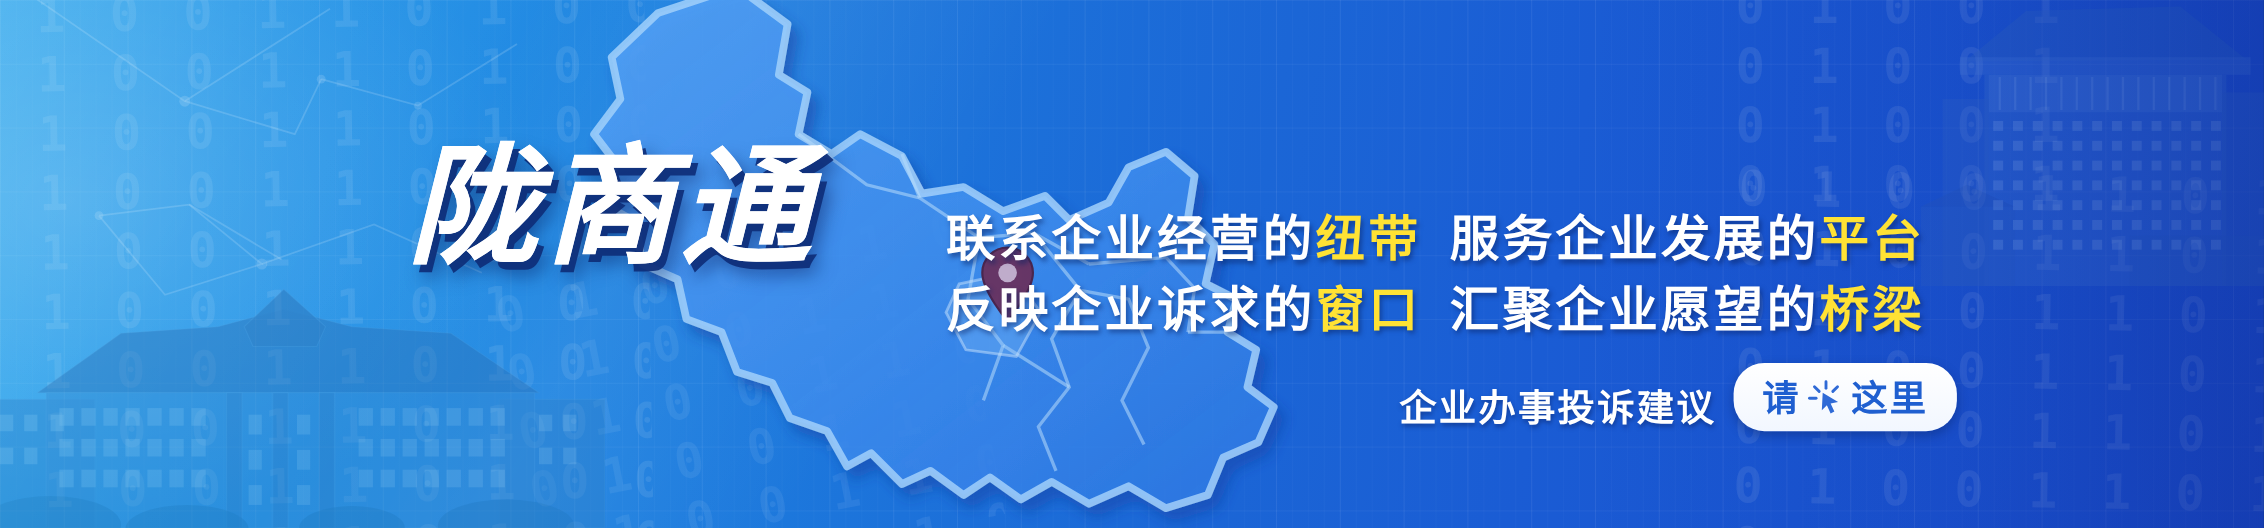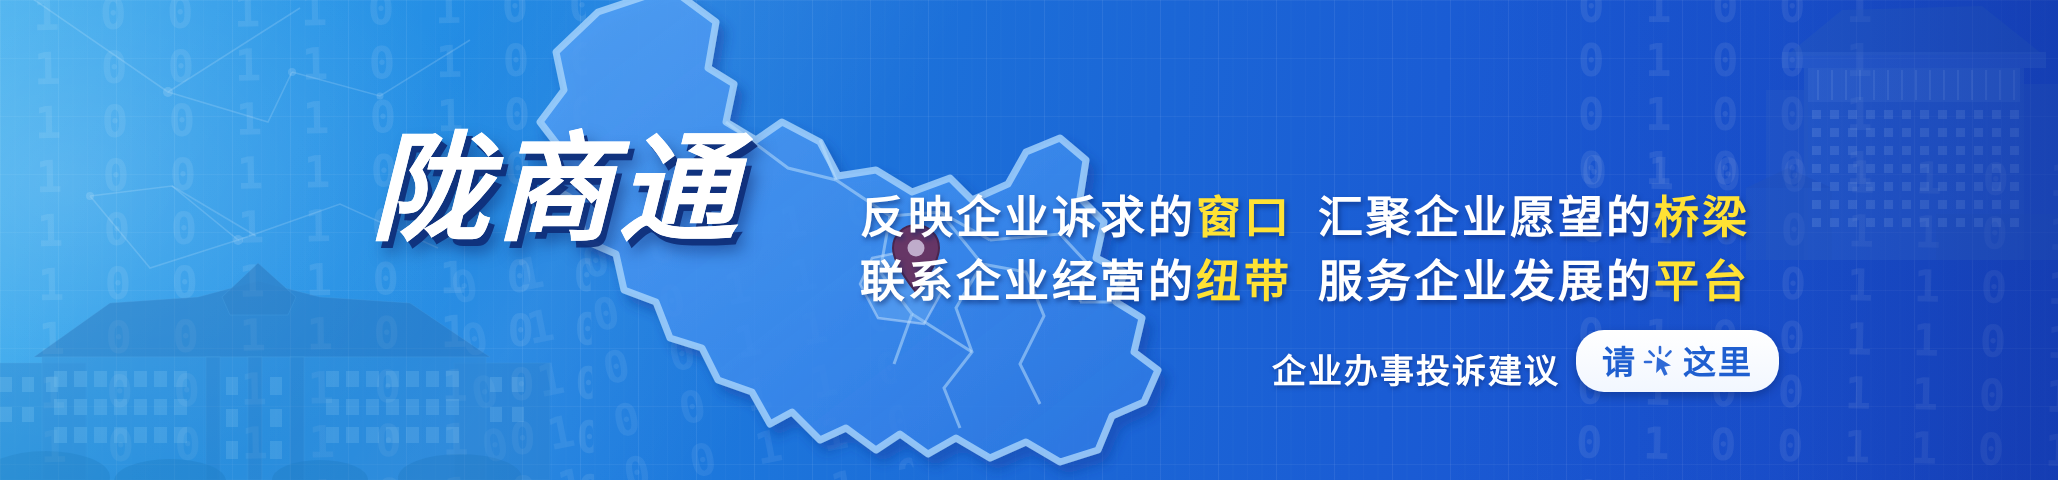--- a/index.html
+++ b/index.html
@@ -555,25 +555,25 @@
 
   <div class="layer vignette-right"></div>
 
   <div class="content">
 
     <div class="brand-title">陇商通</div>
 
     <div class="slogan-block">
 
       <div class="slogan-line">
+        <span>联系企业经营的</span><span class="hl">纽带</span><span class="gap"></span><span>服务企业发展的</span><span class="hl">平台</span>
+      </div>
+
+      <div class="slogan-line">
         <span>反映企业诉求的</span><span class="hl">窗口</span><span class="gap"></span><span>汇聚企业愿望的</span><span class="hl">桥梁</span>
-      </div>
-
-      <div class="slogan-line">
-        <span>联系企业经营的</span><span class="hl">纽带</span><span class="gap"></span><span>服务企业发展的</span><span class="hl">平台</span>
       </div>
     </div>
 
     <div class="cta-row">
       <span class="cta-text">企业办事投诉建议</span>
 
       <span class="cta-pill">
         <span>请</span>
         <span class="click-icon">
           <svg viewBox="0 0 34 34" width="34" height="34">

